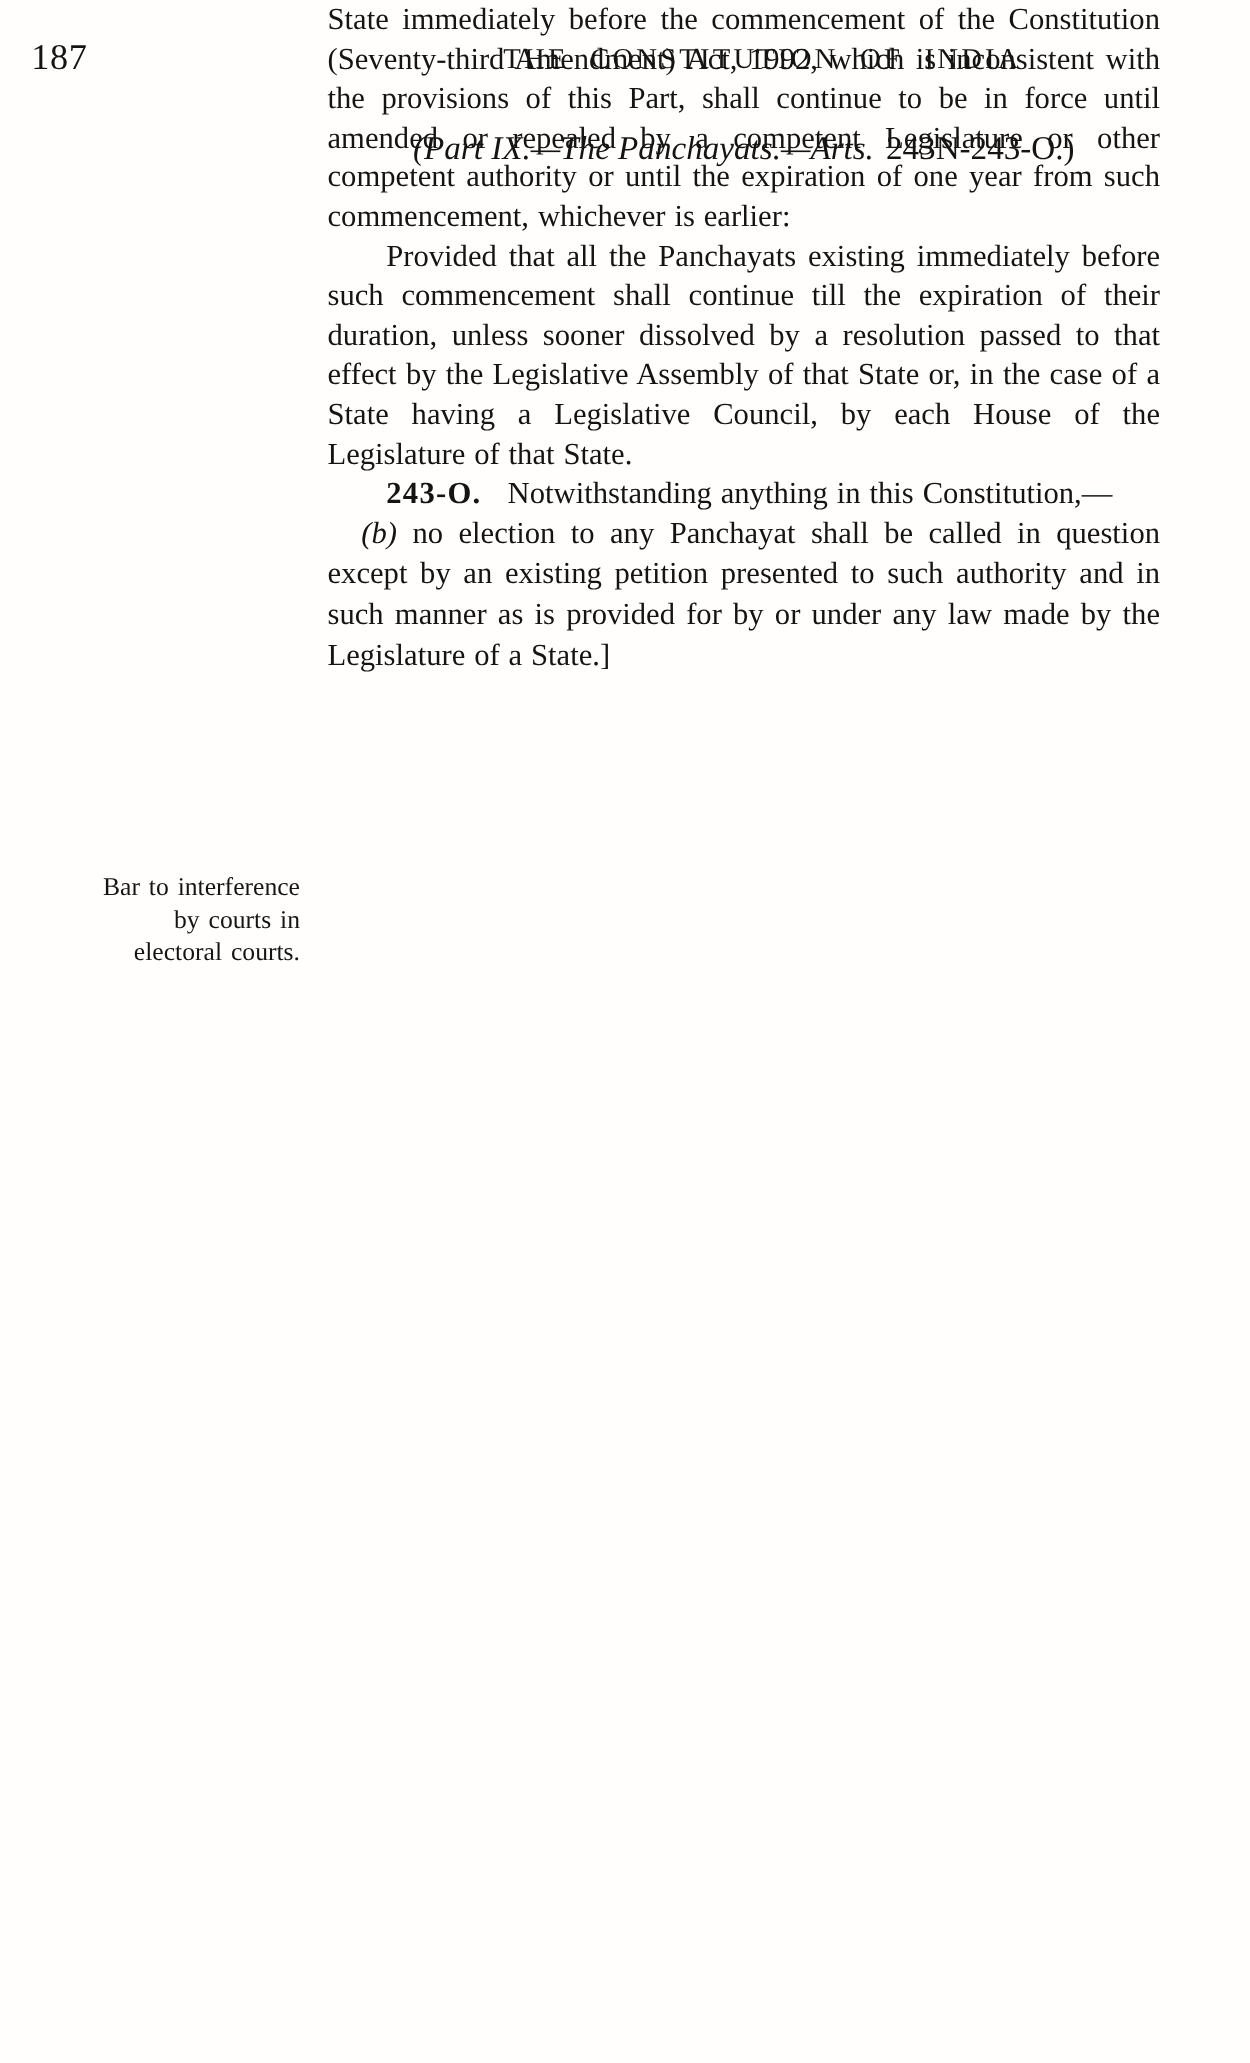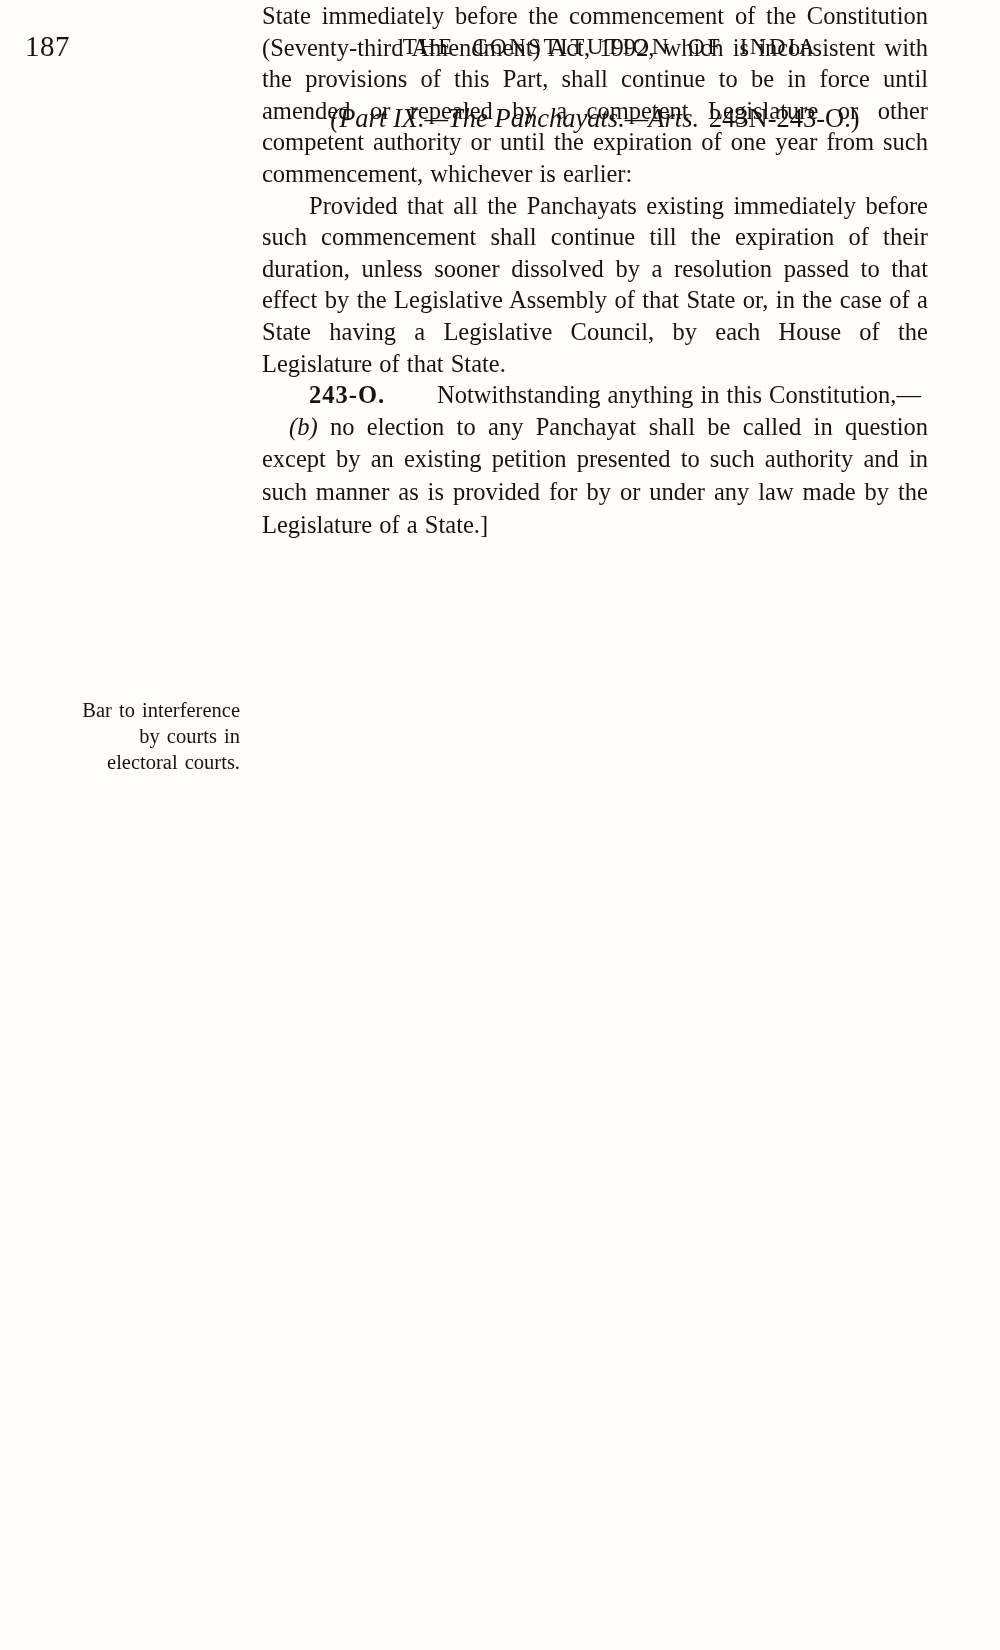--- a/index.html
+++ b/index.html
@@ -71,21 +71,21 @@
 
   .text-column p { margin: 0; padding: 0; }
 
   .para-continuation { margin-top: 172px; text-indent: 0; }
   .para-proviso      { margin-top: 27px;  text-indent: 47px; }
   .para-article      { margin-top: 37px;  text-indent: 47px; }
 
   .article-num {
     font-weight: bold;
     letter-spacing: 1px;
-    margin-right: 52px;
+    margin-right: 21px;
   }
 
   .clause {
     margin-left: 48px;
     text-indent: 27px;
     line-height: 32.6px;
   }
   .clause-a { margin-top: 33px; }
   .clause-b { margin-top: 30px; }
   .clause .it { font-style: italic; }

